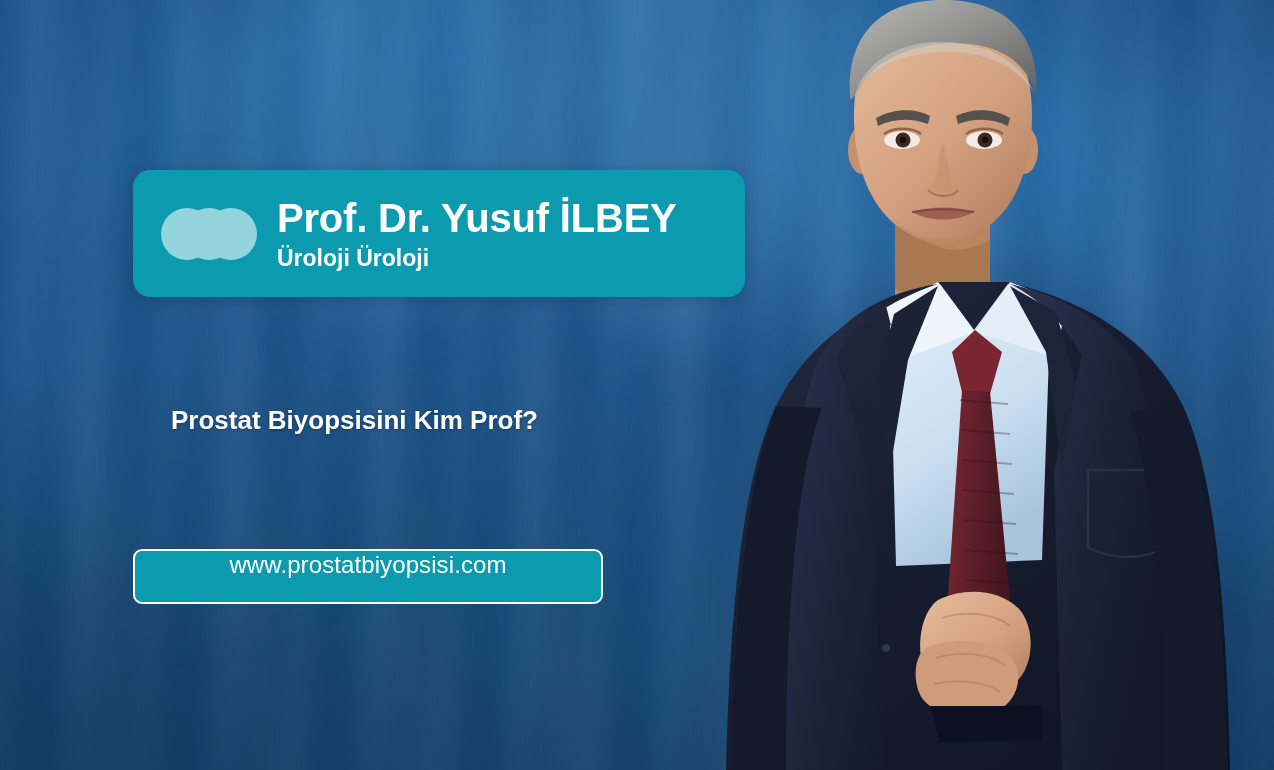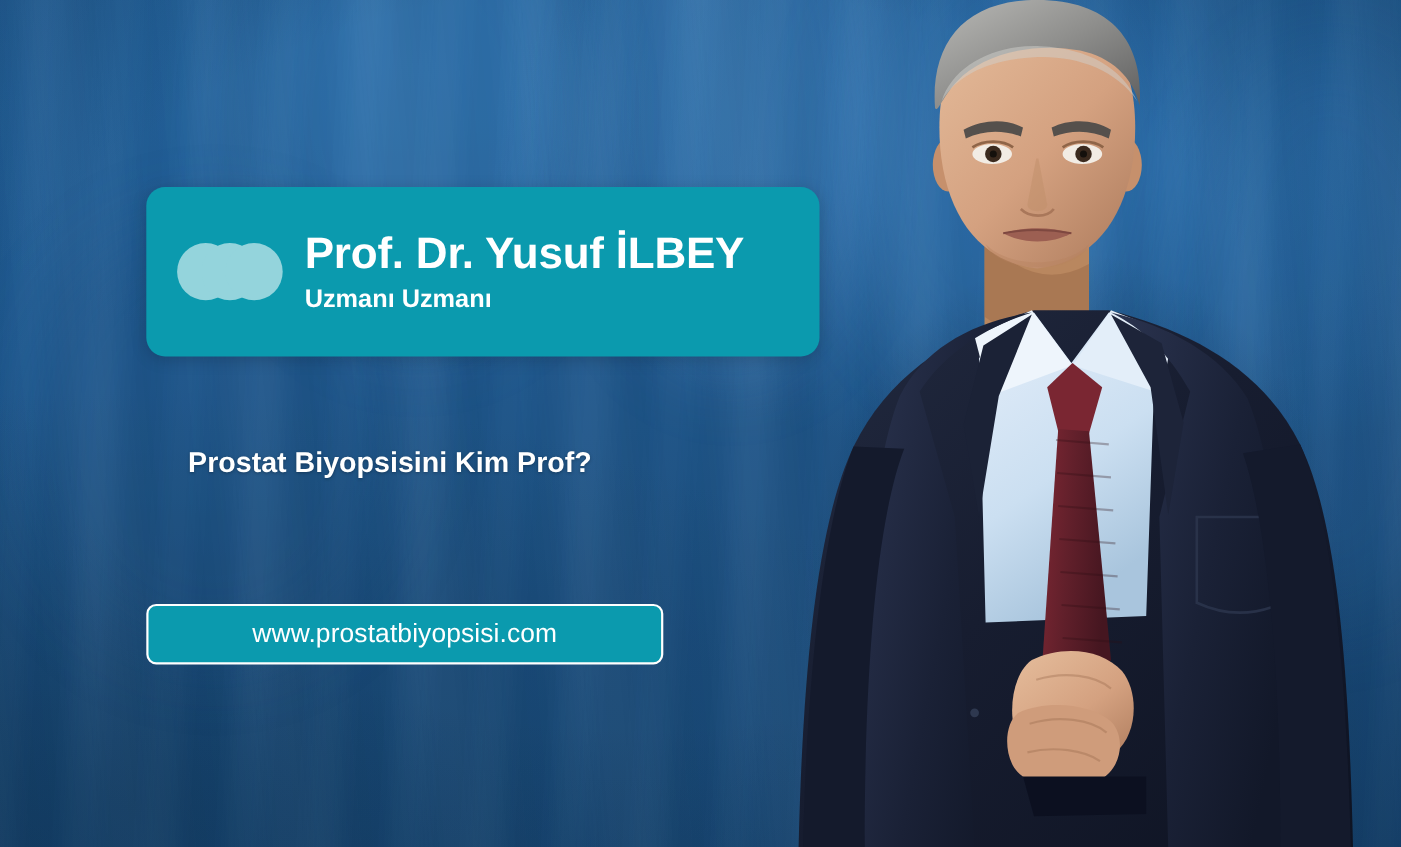--- a/index.html
+++ b/index.html
@@ -70,21 +70,21 @@
   #photo {
     position: absolute;
     left: 690px; top: 0; width: 584px; height: 770px;
   }
   #photo svg { display: block; width: 100%; height: 100%; }
 
   
   #name-banner {
     position: absolute;
     left: 133px; top: 170px;
-    width: 612px; height: 154px;
+    width: 612px; height: 127px;
     background: #0b9aae;
     border-radius: 17px;
     display: flex;
     align-items: center;
     box-shadow: 0 3px 14px rgba(0,0,0,.17);
   }
   .logo-mark {
     flex: 0 0 auto;
     margin-left: 28px;
     width: 96px; height: 52px;
@@ -130,21 +130,21 @@
   
   #website-button {
     position: absolute;
     left: 133px; top: 549px;
     width: 470px; height: 55px;
     background: #0b9aae;
     border: 2px solid #ffffff;
     border-radius: 9px;
     box-sizing: border-box;
     display: flex;
-    align-items: center;
+    align-items: flex-start;
     justify-content: center;
     cursor: pointer;
   }
   #website-url {
     color: #ffffff;
     font-size: 24px;
     letter-spacing: .1px;
     white-space: nowrap;
   }
 </style>
@@ -319,21 +319,21 @@
   </div>
 
   <div id="name-banner">
     <div class="logo-mark">
       <span class="c c1"></span>
       <span class="c c2"></span>
       <span class="c c3"></span>
     </div>
     <div class="name-text">
       <div id="doctor-name">Prof. Dr. Yusuf İLBEY</div>
-      <div id="doctor-specialty">Uzmanı Uzmanı</div>
+      <div id="doctor-specialty">Üroloji Üroloji</div>
     </div>
   </div>
 
   <div id="headline">Prostat Biyopsisini Kim Prof?</div>
 
   <div id="website-button">
     <span id="website-url">www.prostatbiyopsisi.com</span>
   </div>
 
 </div>

